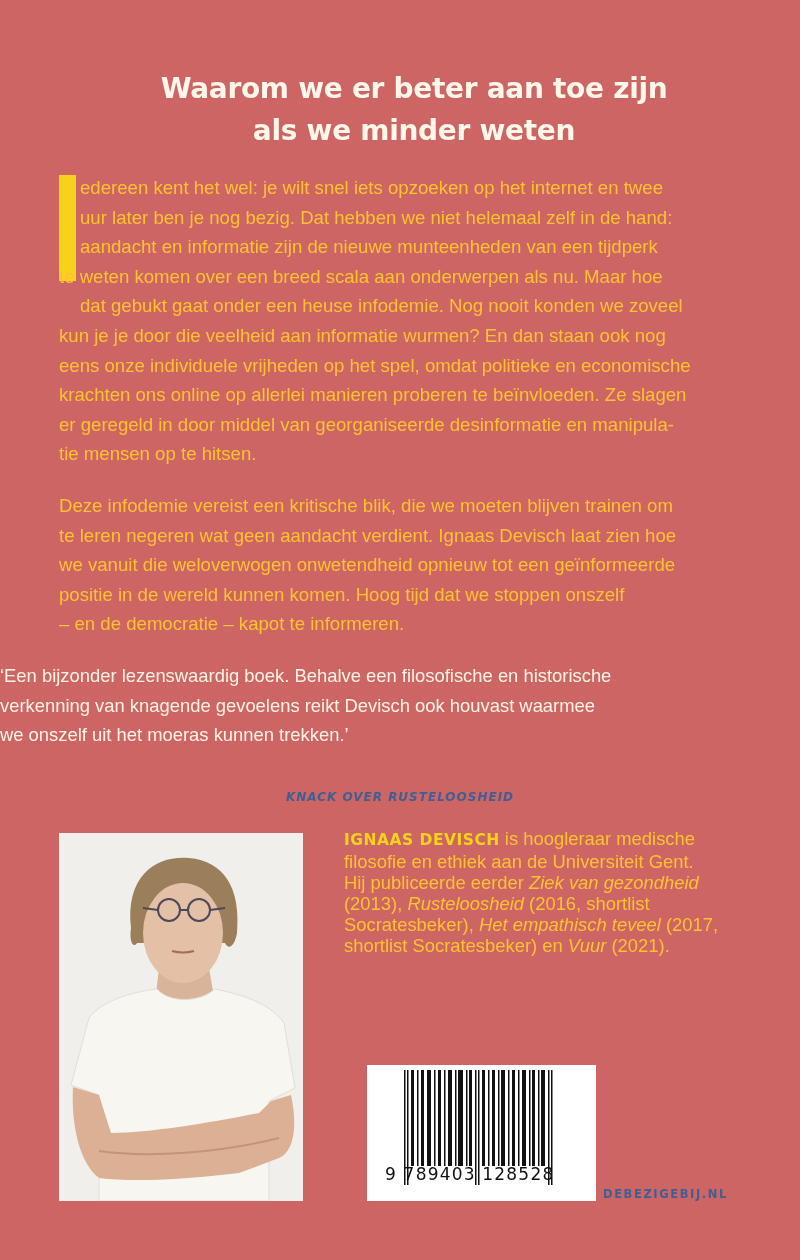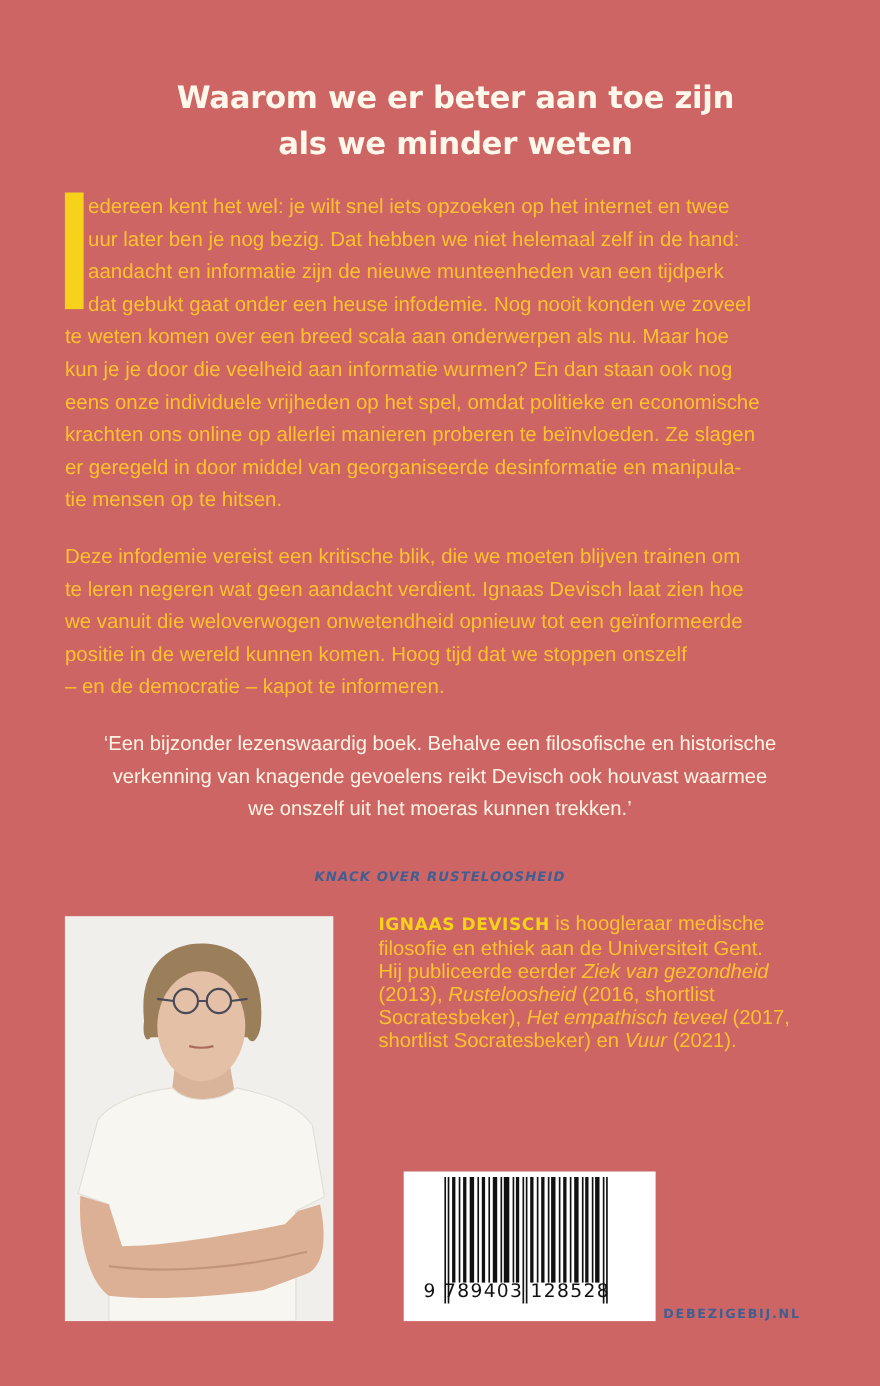--- a/index.html
+++ b/index.html
@@ -25,21 +25,21 @@
     .body-text .line { white-space: nowrap; height: 29.6px; }
     .p1 { top: 173px; }
     .p1 .indent { padding-left: 21px; }
     .drop-bar {
       position: absolute; left: 59px; top: 175px; width: 17px; height: 106px;
       background: #f6d21a;
     }
     .p2 { top: 491px; }
     .quote {
       position: absolute; left: 0; top: 661px; width: 800px;
-      text-align: center; color: #fff4e4;
+      color: #fff4e4;
       font-family: "Liberation Sans", sans-serif;
       font-size: 18.4px; line-height: 29.5px;
     }
     .quote .line { white-space: nowrap; }
     .quote-source {
       position: absolute; left: 0; top: 790px; width: 800px;
       text-align: center; color: #3f5f93;
       font-family: "DejaVu Sans", sans-serif; font-weight: bold; font-style: italic;
       font-size: 12px; letter-spacing: 1px; text-transform: uppercase;
     }
@@ -84,22 +84,22 @@
   <div>Waarom we er beter aan toe zijn</div>
   <div>als we minder weten</div>
 </div>
 
 <div class="drop-bar"></div>
 
 <div class="body-text p1">
   <div class="line indent">edereen kent het wel: je wilt snel iets opzoeken op het internet en twee</div>
   <div class="line indent">uur later ben je nog bezig. Dat hebben we niet helemaal zelf in de hand:</div>
   <div class="line indent">aandacht en informatie zijn de nieuwe munteenheden van een tijdperk</div>
+  <div class="line">te weten komen over een breed scala aan onderwerpen als nu. Maar hoe</div>
   <div class="line indent">dat gebukt gaat onder een heuse infodemie. Nog nooit konden we zoveel</div>
-  <div class="line">te weten komen over een breed scala aan onderwerpen als nu. Maar hoe</div>
   <div class="line">kun je je door die veelheid aan informatie wurmen? En dan staan ook nog</div>
   <div class="line">eens onze individuele vrijheden op het spel, omdat politieke en economische</div>
   <div class="line">krachten ons online op allerlei manieren proberen te beïnvloeden. Ze slagen</div>
   <div class="line">er geregeld in door middel van georganiseerde desinformatie en manipula-</div>
   <div class="line">tie mensen op te hitsen.</div>
 </div>
 
 <div class="body-text p2">
   <div class="line">Deze infodemie vereist een kritische blik, die we moeten blijven trainen om</div>
   <div class="line">te leren negeren wat geen aandacht verdient. Ignaas Devisch laat zien hoe</div>

